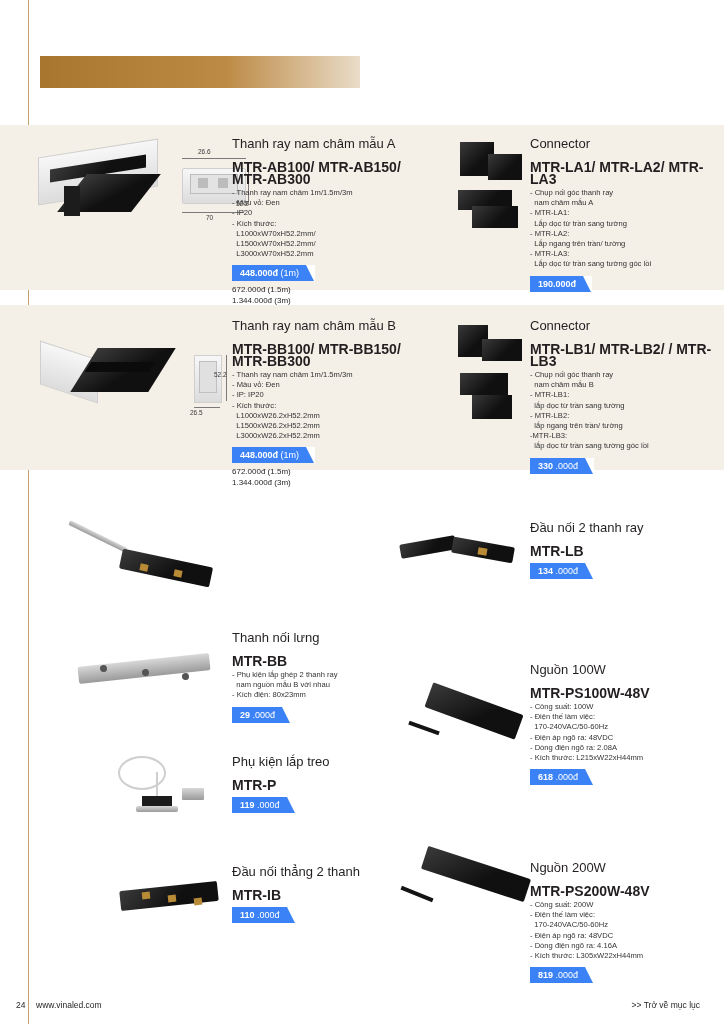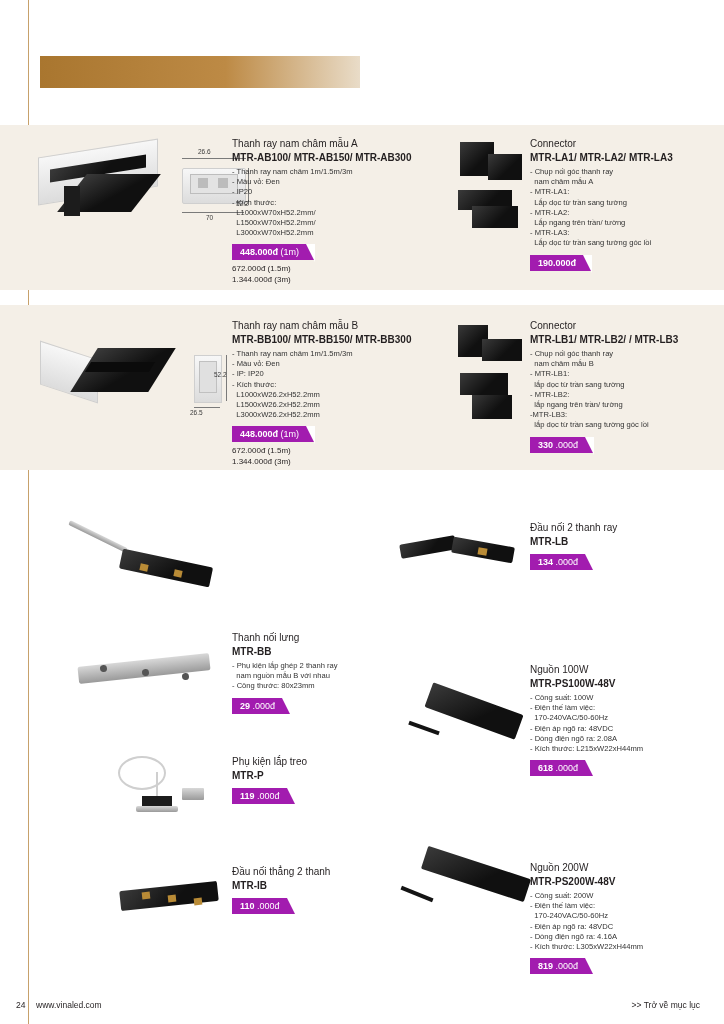--- a/index.html
+++ b/index.html
@@ -34,29 +34,29 @@
 
   
   .band{
     position:absolute;left:0;width:724px;background:#f4efe7;
   }
   .band.b1{top:125px;height:165px;}
   .band.b2{top:305px;height:165px;}
 
   
   .blk{position:absolute;}
-  .name{font-size:10px;line-height:11px;color:#231f20;}
-  .code{font-size:10px;line-height:12px;font-weight:bold;color:#231f20;margin-top:3px;}
+  .name{font-size:13px;line-height:11px;color:#231f20;}
+  .code{font-size:14px;line-height:12px;font-weight:bold;color:#231f20;margin-top:12px;}
   .spec{font-size:7.6px;line-height:10.2px;color:#333;margin-top:3px;}
   .spec div{white-space:pre;}
 
   
   .price{
     position:relative;display:inline-block;
-    background:#a21caf;color:#ffffff;
+    background:#3b82f6;color:#ffffff;
     font-size:9px;font-weight:bold;
     padding:3px 16px 3px 8px;
     margin-top:6px;
   }
   .price:after{
     content:"";position:absolute;right:0;top:0;width:0;height:0;
     border-top:18px solid #ffffff;border-left:9px solid transparent;
   }
   .price .unit{font-weight:normal;}
   .subprice{font-size:8px;line-height:11px;color:#231f20;margin-top:3px;}
@@ -250,21 +250,21 @@
     <div class="dark-box" style="left:22px;top:17px;width:7px;height:7px;background:#555;border-radius:50%;transform:rotate(-6deg);"></div>
     <div class="dark-box" style="left:64px;top:21px;width:7px;height:7px;background:#555;border-radius:50%;transform:rotate(-6deg);"></div>
     <div class="dark-box" style="left:104px;top:25px;width:7px;height:7px;background:#555;border-radius:50%;transform:rotate(-6deg);"></div>
   </div>
   <div class="blk" style="left:232px;top:632px;width:190px;">
     <div class="name">Thanh nối lưng</div>
     <div class="code">MTR-BB</div>
     <div class="spec">
       <div>- Phụ kiện lắp ghép 2 thanh ray</div>
       <div>  nam nguồn mẫu B với nhau</div>
-      <div>- Công thước: 80x23mm</div>
+      <div>- Kích điện: 80x23mm</div>
     </div>
     <div class="price">
       <span>29</span>
       <span class="unit">.000đ</span>
     </div>
   </div>
 
   <div class="img" style="left:400px;top:688px;width:130px;height:70px;">
     <div class="dark-box sheen" style="left:26px;top:10px;width:96px;height:26px;transform:rotate(20deg);border-radius:2px;"></div>
     <div class="dark-box" style="left:8px;top:38px;width:32px;height:4px;transform:rotate(20deg);background:#141414;"></div>

